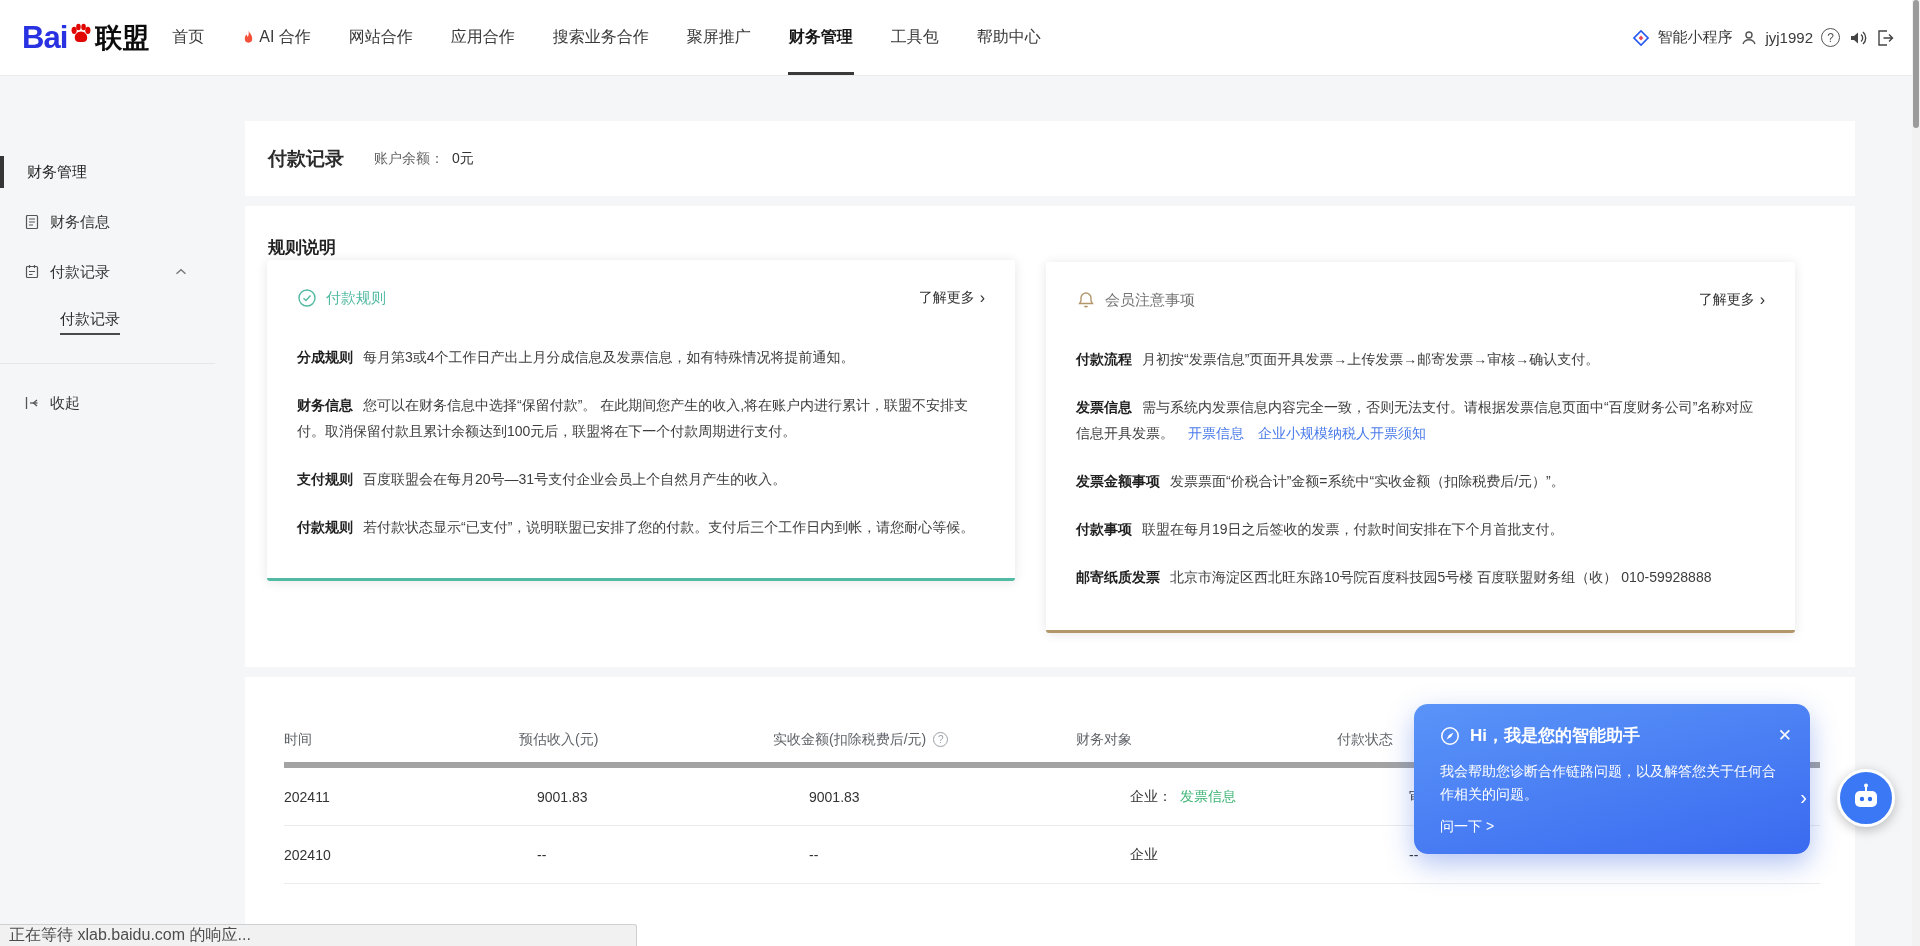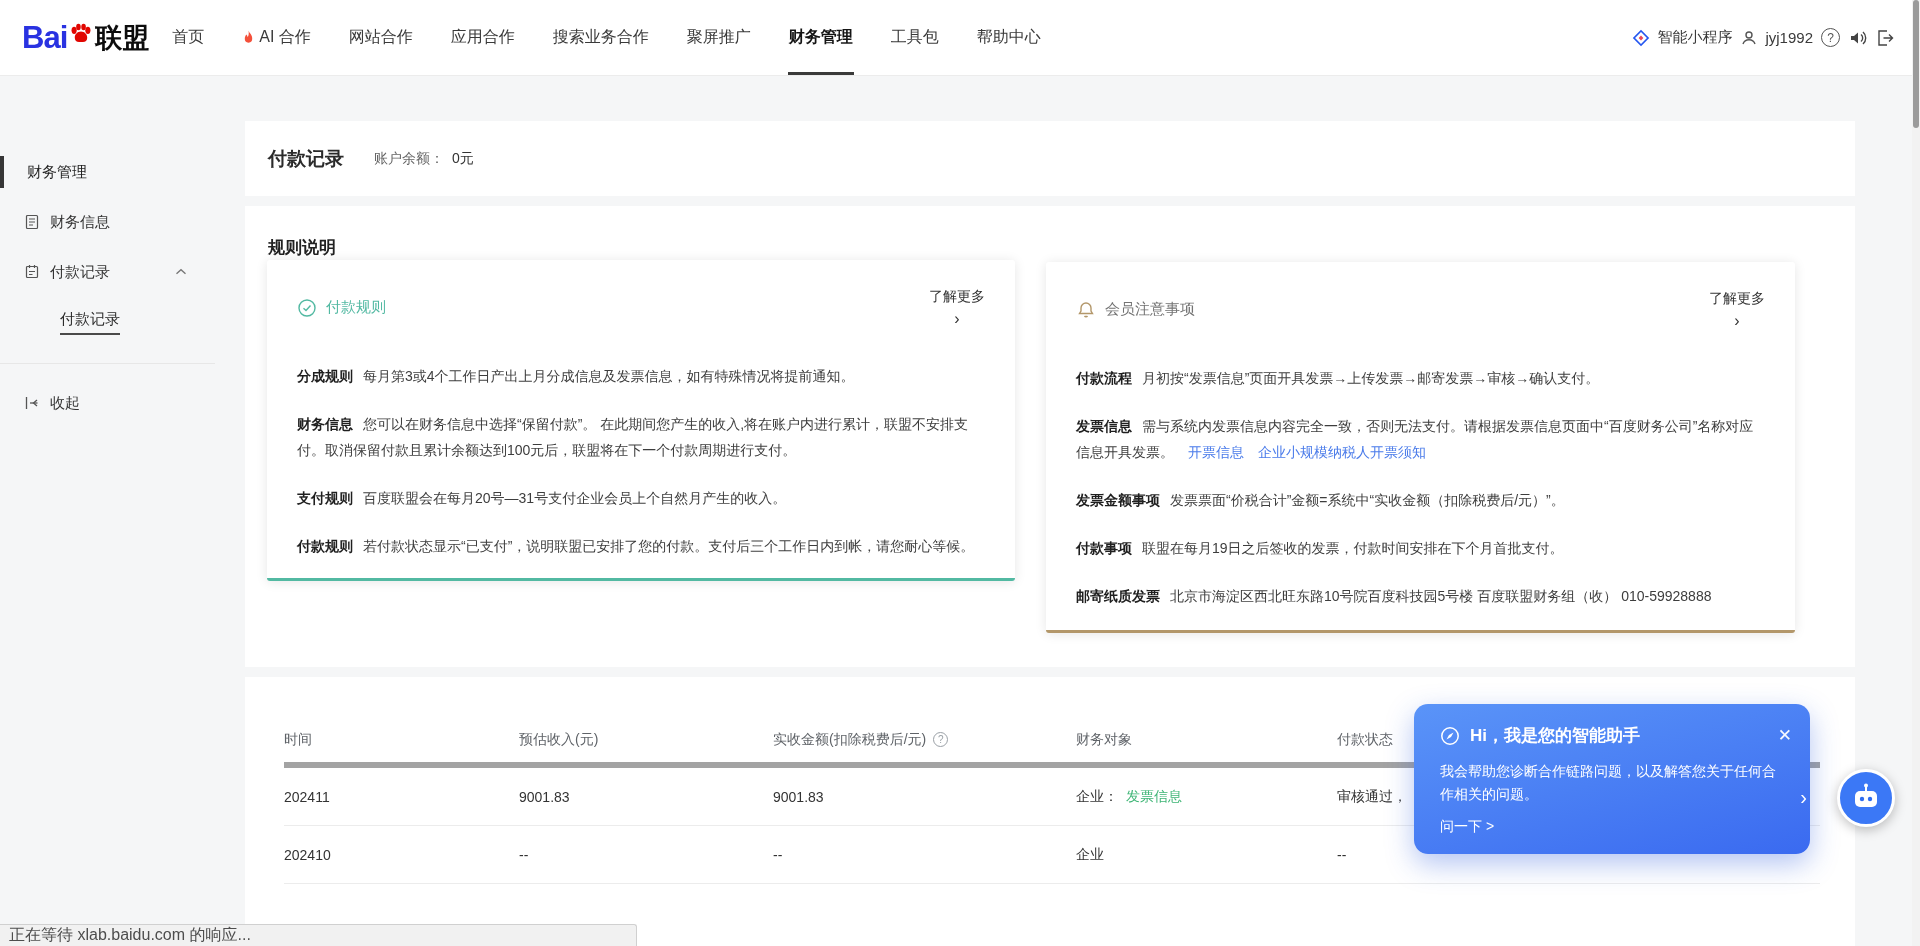--- a/index.html
+++ b/index.html
@@ -48,34 +48,34 @@
 
   .rules{position:absolute;top:130px;left:0;right:0;height:461px;background:#fff;}
   .rules-title{position:absolute;top:30px;left:23px;font-size:17px;font-weight:bold;color:#222;}
   .card{position:absolute;background:#fff;border-radius:3px;box-shadow:0 1px 12px rgba(0,0,0,.10);}
   .card-payment{left:22px;top:54px;width:748px;height:321px;border-bottom:3px solid #52b9a2;}
   .card-member{left:801px;top:56px;width:749px;height:371px;border-bottom:3px solid #b3976a;}
   .card-head{display:flex;align-items:center;gap:9px;padding:28px 30px 0 30px;}
   .card-head .ct{font-size:15px;}
   .card-payment .ct{color:#52b9a2;}
   .card-member .ct{color:#737373;}
-  .more{margin-left:auto;font-size:14px;color:#333;cursor:pointer;display:flex;align-items:center;gap:5px;flex-direction:column;}
+  .more{margin-left:auto;font-size:14px;color:#333;cursor:pointer;display:flex;align-items:center;gap:5px;}
   .more .chev{font-size:16px;line-height:1;}
   .card-body{padding:36px 30px 0 30px;}
   .card-body p{font-size:14px;line-height:26px;color:#3d3d3d;margin-bottom:22px;}
   .card-body b{color:#1f1f1f;margin-right:10px;}
   .blink{color:#4a7bea;margin-left:14px;cursor:pointer;}
   .blink:empty{display:none;}
 
   
   .table-sec{position:absolute;top:601px;left:0;right:0;height:345px;background:#fff;}
   .tbl{position:absolute;left:39px;right:35px;top:40px;}
   .t-row{display:grid;grid-template-columns:235px 254px 303px 261px 1fr;align-items:center;font-size:14px;}
   .t-head{height:51px;color:#5f6368;border-bottom:6px solid #a3a3a3;}
-  .t-data{height:58px;color:#333;border-bottom:1px solid #ececec;}
+  .t-data{height:58px;color:#333;border-bottom:1px solid #ececec;gap:18px;}
   .flexcell{display:flex;align-items:center;}
   .qmark{display:inline-flex;align-items:center;justify-content:center;width:15px;height:15px;
          border:1px solid #9aa0a6;border-radius:50%;font-size:10px;color:#9aa0a6;margin-left:7px;cursor:pointer;}
   .glink{color:#3eb575;margin-left:8px;cursor:pointer;}
   .glink:empty{display:none;}
 
   
   .assistant{position:absolute;left:1414px;top:704px;width:396px;height:150px;border-radius:14px;
              background:linear-gradient(165deg,#5a94f8,#3a6af0);
              box-shadow:0 10px 28px rgba(40,90,220,.35);z-index:40;color:#fff;}

